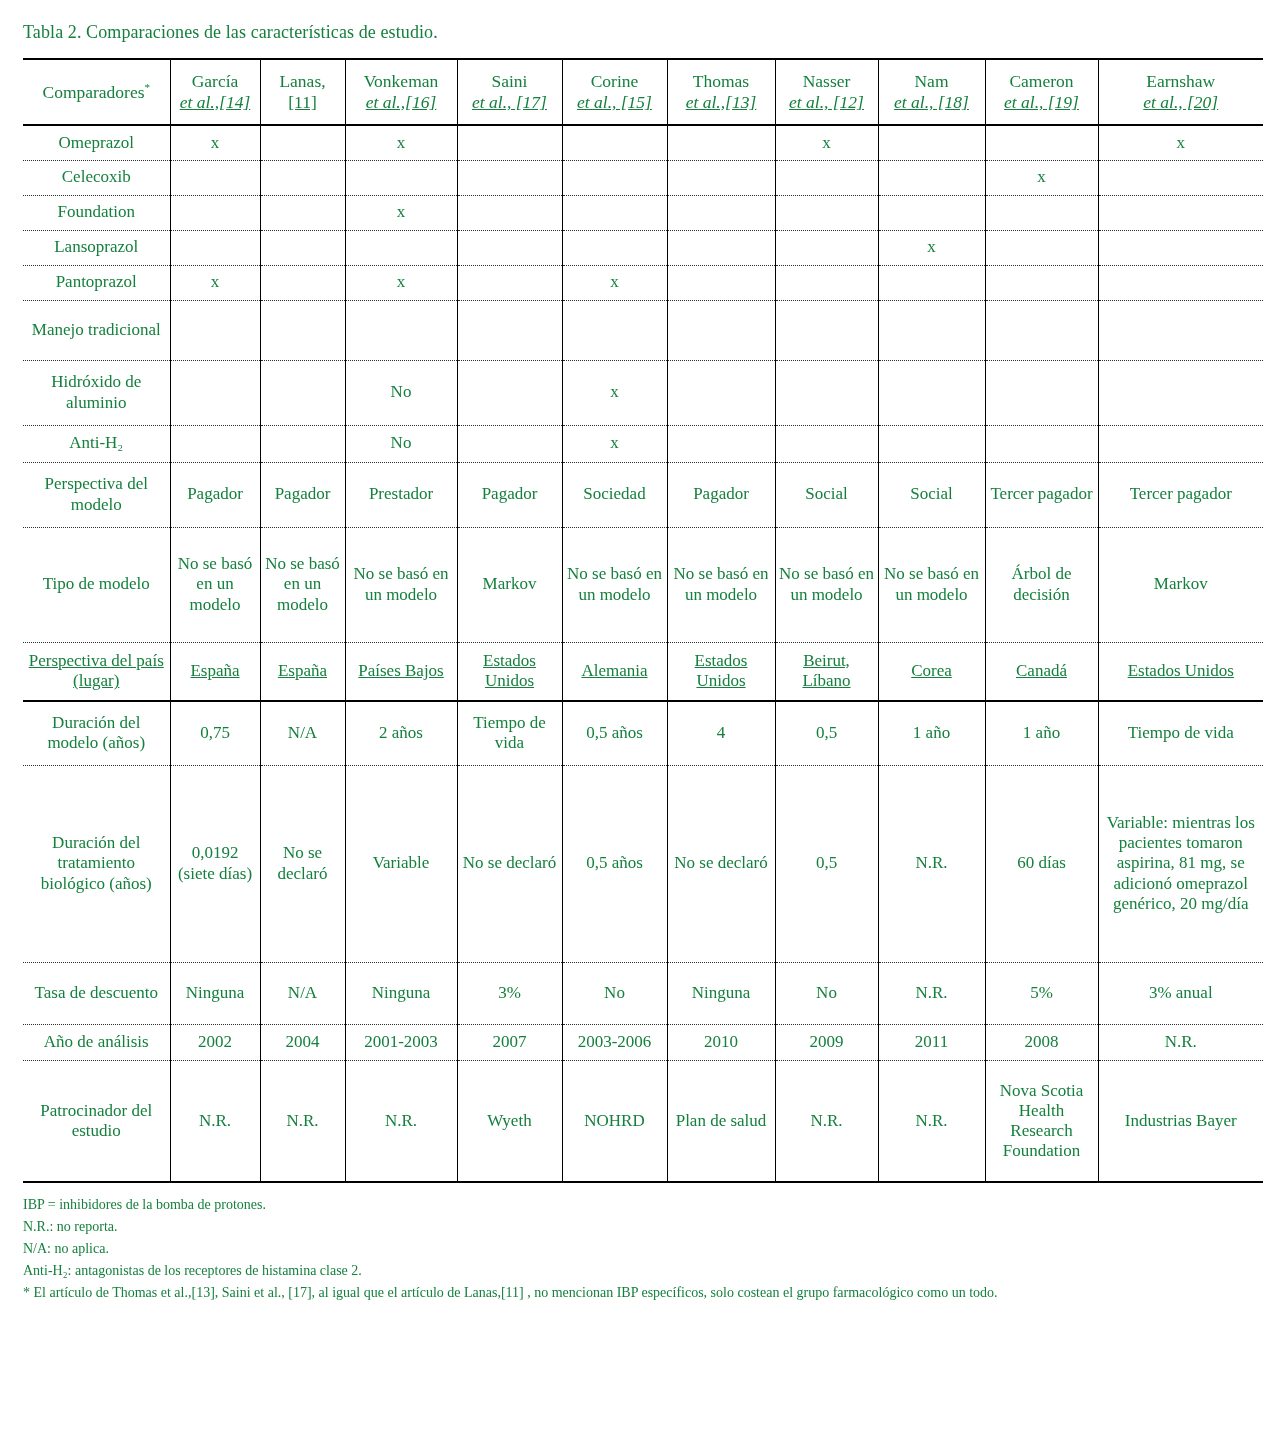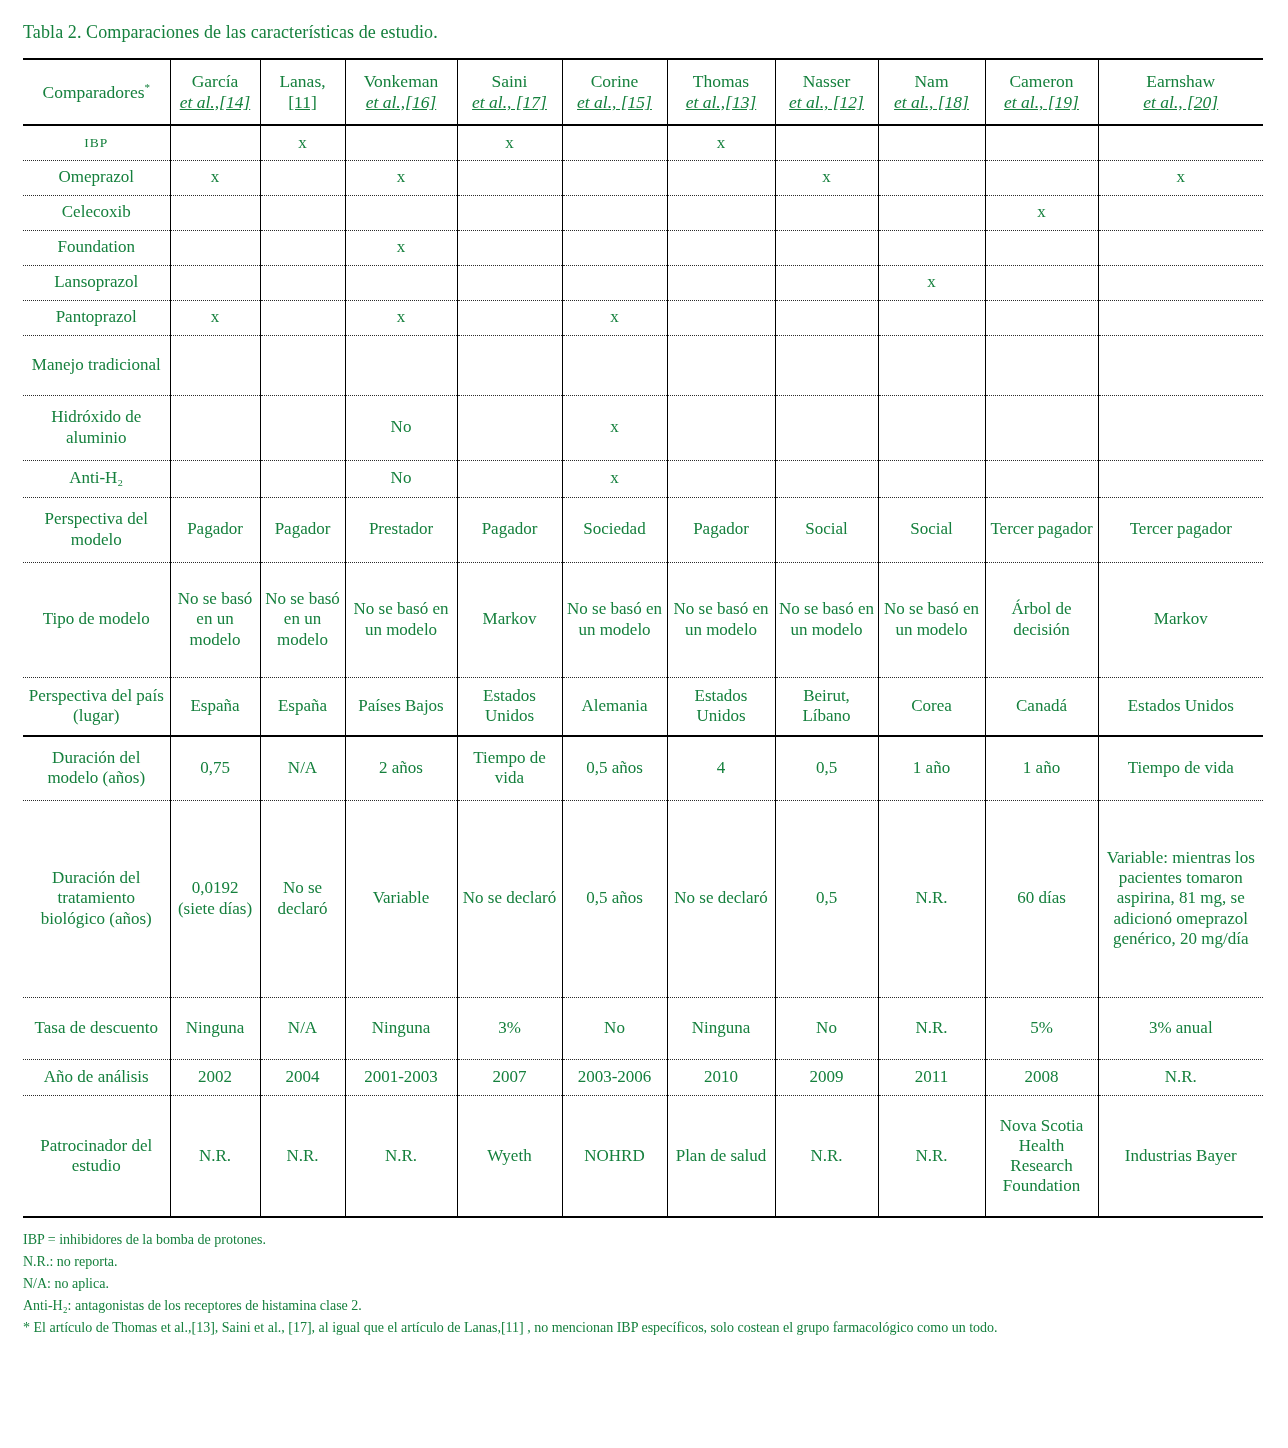--- a/index.html
+++ b/index.html
@@ -99,33 +99,20 @@
             <span class="hcite it">et al., [19]</span>
           </th>
           <th>
             <span class="hname">Earnshaw</span>
             <span class="hcite it">et al., [20]</span>
           </th>
         </tr>
     </thead>
     <tbody id="tbody">
         <tr style="height: 35px;">
-          <td class="lbl caps">IBP</td>
-          <td></td>
-          <td>x</td>
-          <td></td>
-          <td>x</td>
-          <td></td>
-          <td>x</td>
-          <td></td>
-          <td></td>
-          <td></td>
-          <td></td>
-        </tr>
-        <tr style="height: 35px;">
           <td class="lbl">Omeprazol</td>
           <td>x</td>
           <td></td>
           <td>x</td>
           <td></td>
           <td></td>
           <td></td>
           <td>x</td>
           <td></td>
           <td></td>
@@ -241,21 +228,21 @@
           <td>No se basó en un modelo</td>
           <td>No se basó en un modelo</td>
           <td>Markov</td>
           <td>No se basó en un modelo</td>
           <td>No se basó en un modelo</td>
           <td>No se basó en un modelo</td>
           <td>No se basó en un modelo</td>
           <td>Árbol de decisión</td>
           <td>Markov</td>
         </tr>
-        <tr style="height: 59px;">
+        <tr style="height: 59px; text-decoration: underline;">
           <td class="lbl">Perspectiva del país (lugar)</td>
           <td>España</td>
           <td>España</td>
           <td>Países Bajos</td>
           <td>Estados Unidos</td>
           <td>Alemania</td>
           <td>Estados Unidos</td>
           <td>Beirut, Líbano</td>
           <td>Corea</td>
           <td>Canadá</td>

